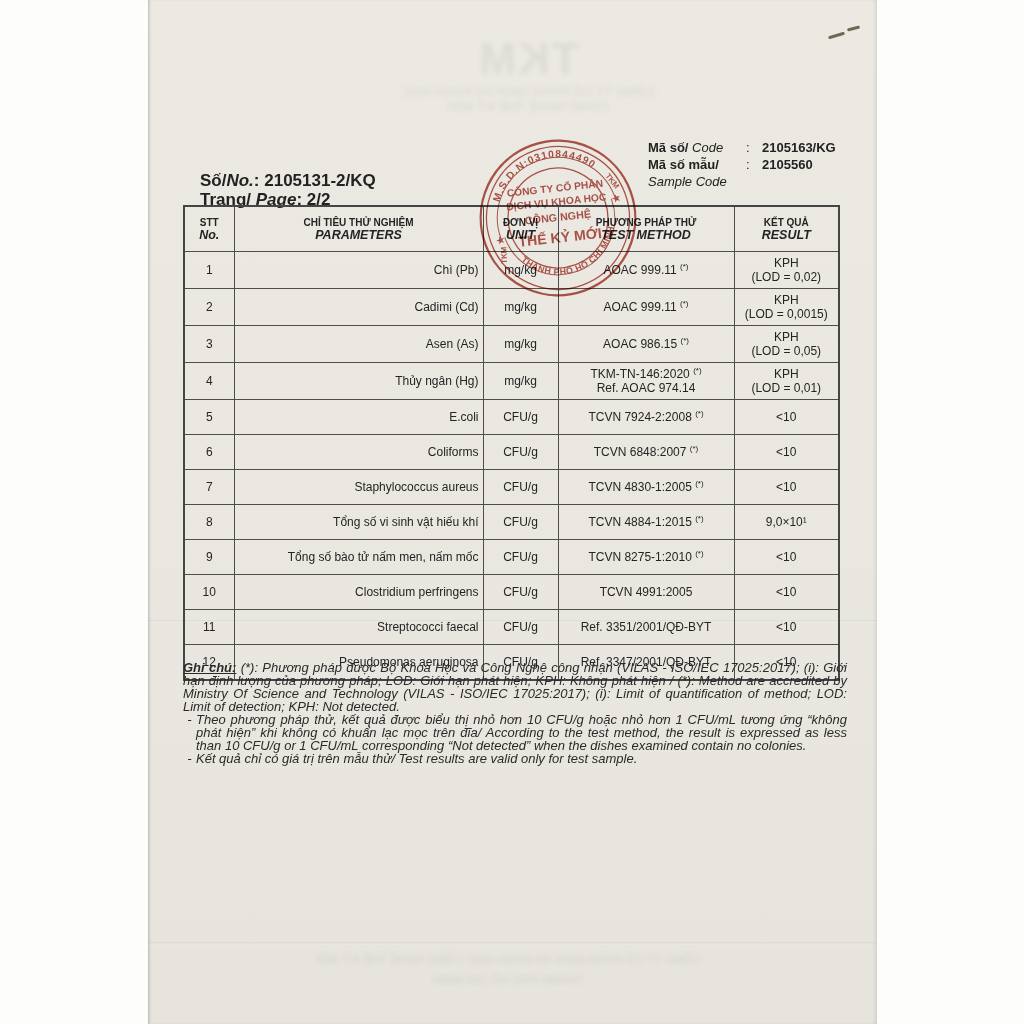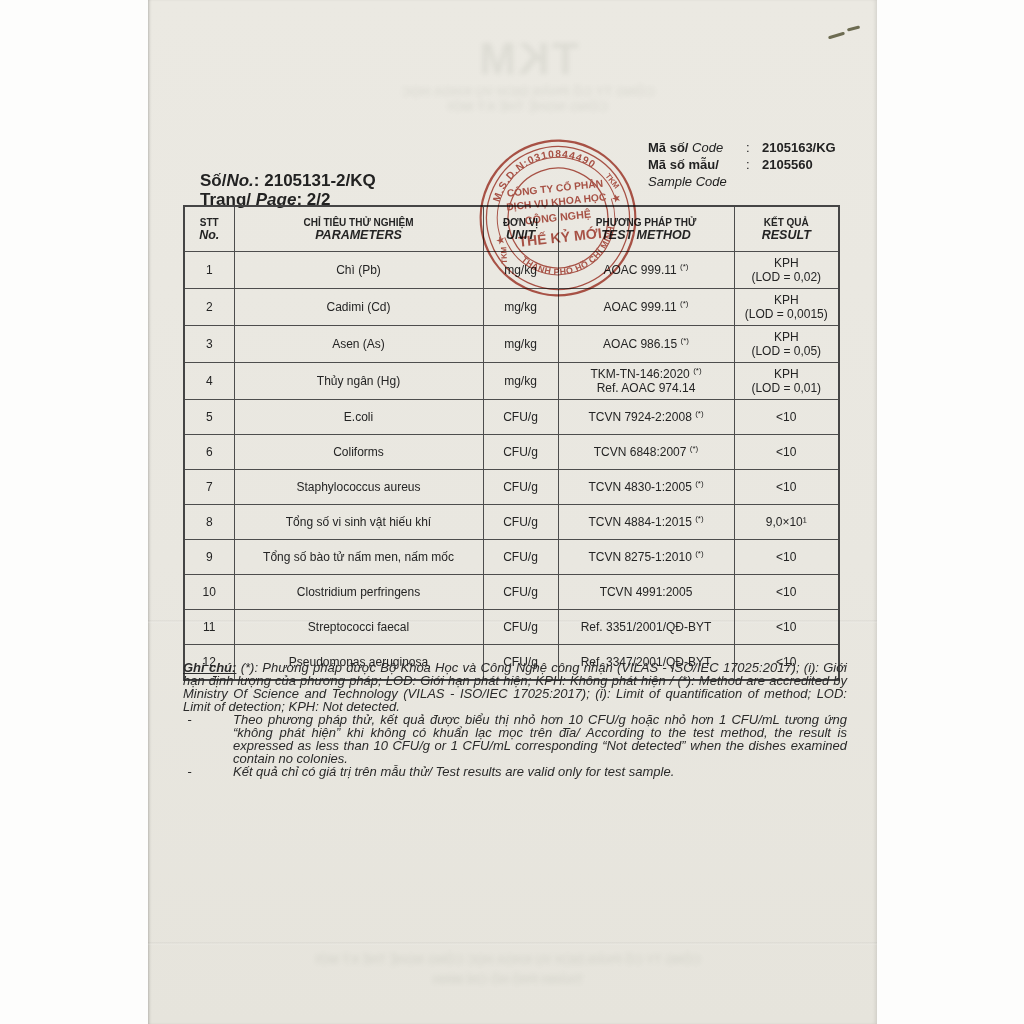--- a/index.html
+++ b/index.html
@@ -40,34 +40,34 @@
                 table-layout:fixed;font-size:12px;color:#242424;}
   table.results th,table.results td{border:1px solid #4d4d4d;padding:1px 4px;vertical-align:middle;
                 background:transparent;}
   table.results{border:2px solid #454545;}
   col.c-no{width:50px;} col.c-param{width:249px;} col.c-unit{width:75px;}
   col.c-method{width:176px;} col.c-result{width:105px;}
   th .l1{display:block;font-weight:bold;font-size:10px;}
   th .l2{display:block;font-weight:bold;font-style:italic;font-size:12.5px;}
   th{height:42px;text-align:center;}
   td{text-align:center;}
-  td.param{text-align:center;padding-left:10px;}
+  td.param{text-align:right;padding-left:10px;}
   td.param.sci{}
   tr.r-tall td{height:34px;}
   tr.r-std td{height:32px;}
   .sup{font-size:8px;vertical-align:super;line-height:0;}
   .m2,.r2{display:block;line-height:14px;}
 
   
   .notes{position:absolute;left:35px;top:661px;width:664px;font-size:13px;font-style:italic;
          line-height:13px;color:#2a2a2a;text-align:justify;}
   .notes .lbl{font-weight:bold;text-decoration:underline;}
   .notes .bullet{display:flex;}
   .notes .dash{width:13px;flex:0 0 13px;text-align:center;}
-  .notes .btext{flex:1;margin-left:37px;}
+  .notes .btext{flex:1;}
 
   
   .stamp{position:absolute;left:470px;top:130px;width:176px;height:176px;
          opacity:.84;mix-blend-mode:multiply;pointer-events:none;}
   .stamp text{fill:#a8392c;font-family:"Liberation Sans","DejaVu Sans",sans-serif;font-weight:bold;}
   .stamp circle,.stamp path{stroke:#a8392c;fill:none;}
 </style>
 </head>
 <body>
 

